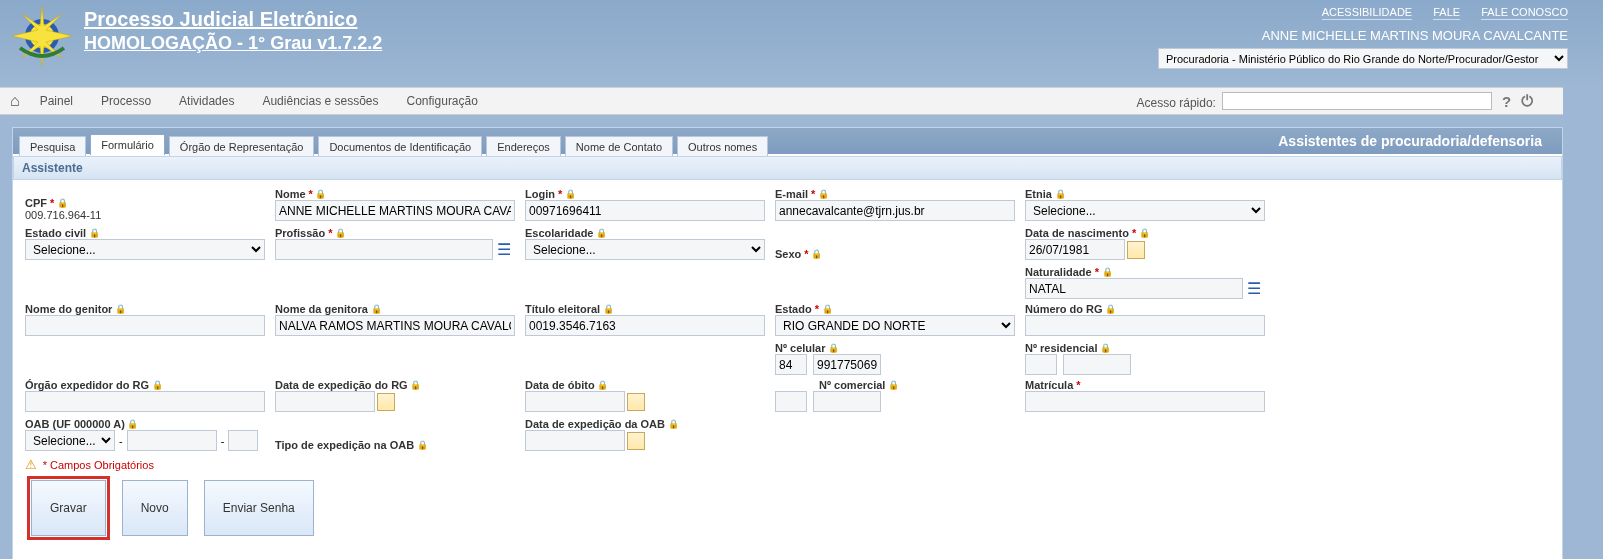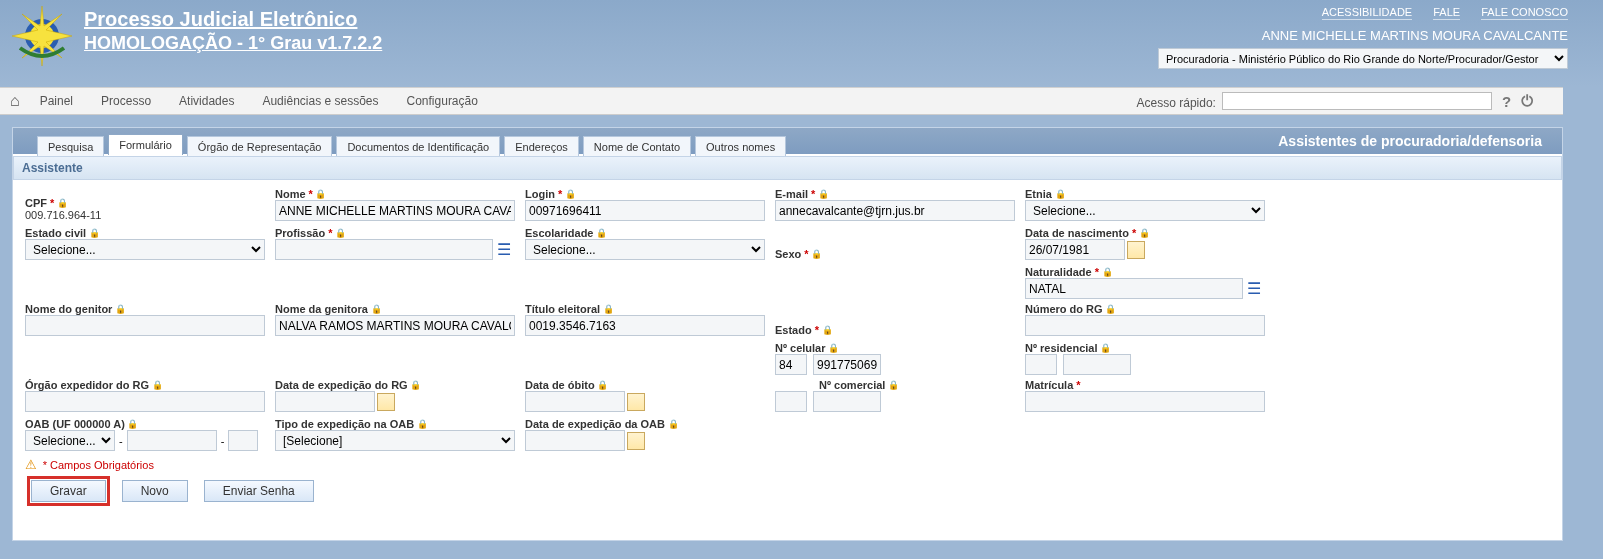--- a/index.html
+++ b/index.html
@@ -62,21 +62,21 @@
   .page-title-bar {
     background: linear-gradient(#8ea8c6,#7e9cc0);
     height:26px;
     display:flex; justify-content:flex-end; align-items:center;
     padding-right:20px;
     color:#fff; font-size:14px; font-weight:bold;
   }
   .tab-strip {
     position:relative; top:-26px; left:0;
     display:flex; align-items:flex-end;
-    padding-left:24px;
+    padding-left:6px;
     height:26px;
   }
   .tab {
     background:#f2f6fb;
     border:1px solid #b5c7dd;
     border-bottom:none;
     padding: 4px 10px 4px 10px;
     margin-right:4px;
     font-size:11px; color:#333;
     cursor:pointer;
@@ -111,21 +111,21 @@
   .cal-ic { display:inline-block; width:18px; height:18px; border:1px solid #c9a85e; background:linear-gradient(#fff3d0,#ffe8a8); cursor:pointer;}
   .list-ic { color:#2a5db0; font-size:16px; margin-left:4px; cursor:pointer;}
   .phone-area { width:32px;} .phone-num{width:68px;}
 
   .footnote { display:flex; align-items:center; gap:6px; margin-top:6px; color:#555; font-size:11px;}
   .warn-ic { color:#e08c00; font-size:13px;}
   .btnbar { display:flex; gap:16px; margin: 8px 0 8px 6px;}
   .btn {
     background: linear-gradient(#f5f9ff,#d9e7f7);
     border:1px solid #9ab3cf;
-    padding:3px 18px;
+    padding:20px 18px;
     font-size:12px; color:#333;
     cursor:pointer;
   }
   .btn.highlighted { outline:3px solid #d6302a; outline-offset:1px; }
 
   
   .w-cpf{width:240px;} .w-nome{width:240px;} .w-login{width:240px;} .w-email{width:240px;} .w-etnia{width:240px;}
   .w-240{width:240px;} .w-100{width:100px;}
 </style>
 </head>
@@ -298,20 +298,21 @@
             <span class="lock">🔒</span>
           </span>
         <input class="inp w-240" value="0019.3546.7163" style="">
       </div>
       <div class="field w-240">
         <span class="lbl">
             <span>Estado</span>
             <span class="req">*</span>
             <span class="lock">🔒</span>
           </span>
+        <select class="sel w-240"><option>RIO GRANDE DO NORTE</option></select>
       </div>
       <div class="field w-240">
         <span class="lbl">
             <span>Naturalidade</span>
             <span class="req">*</span>
             <span class="lock">🔒</span>
           </span>
         <div style="display:flex;align-items:center;">
           <input class="inp" style="width: 218px;" value="NATAL">
           <span class="list-ic">☰</span>
@@ -399,21 +400,20 @@
           <input class="inp" style="width: 90px;" value="">
           <span>-</span>
           <input class="inp" style="width: 30px;" value="">
         </div>
       </div>
       <div class="field w-240">
         <span class="lbl">
             <span>Tipo de expedição na OAB</span>
             <span class="lock">🔒</span>
           </span>
-        <select class="sel w-240"><option>[Selecione]</option></select>
       </div>
       <div class="field w-240">
         <span class="lbl">
             <span>Data de expedição da OAB</span>
             <span class="lock">🔒</span>
           </span>
         <div class="date-wrap">
           <input class="inp w-100" value="" style="">
           <span class="cal-ic"></span>
         </div>

